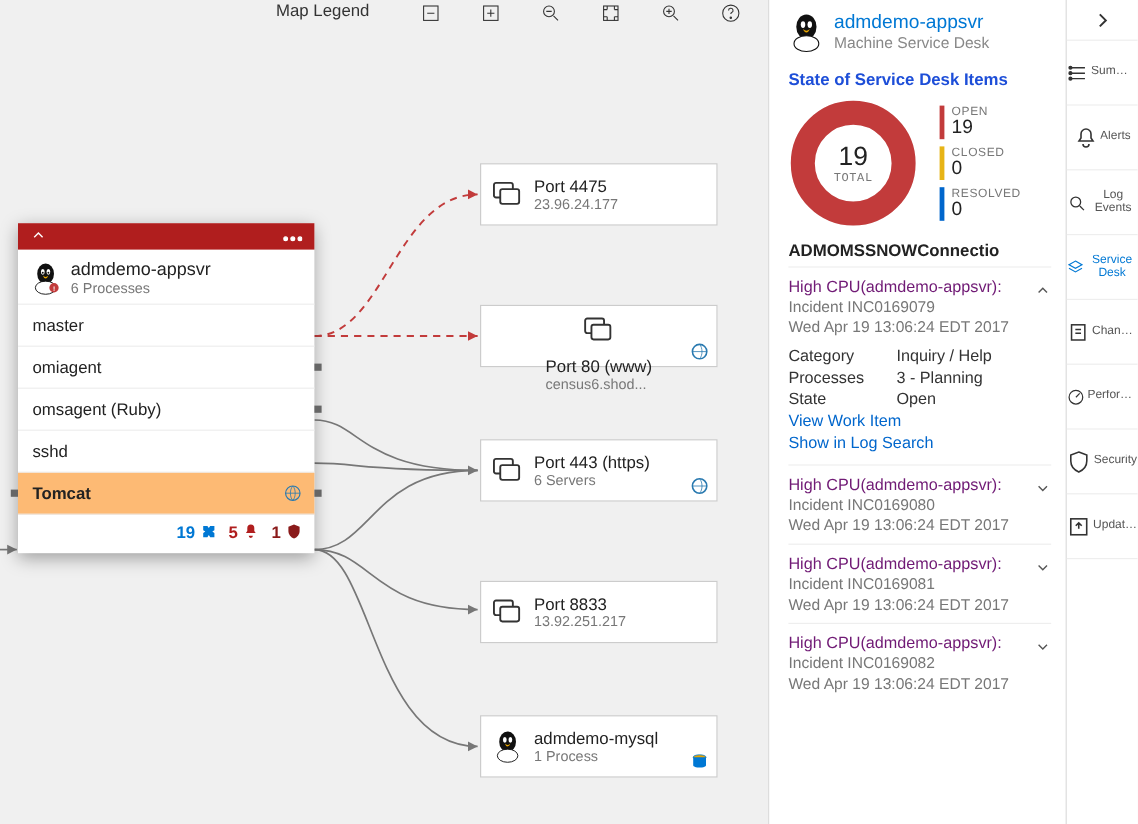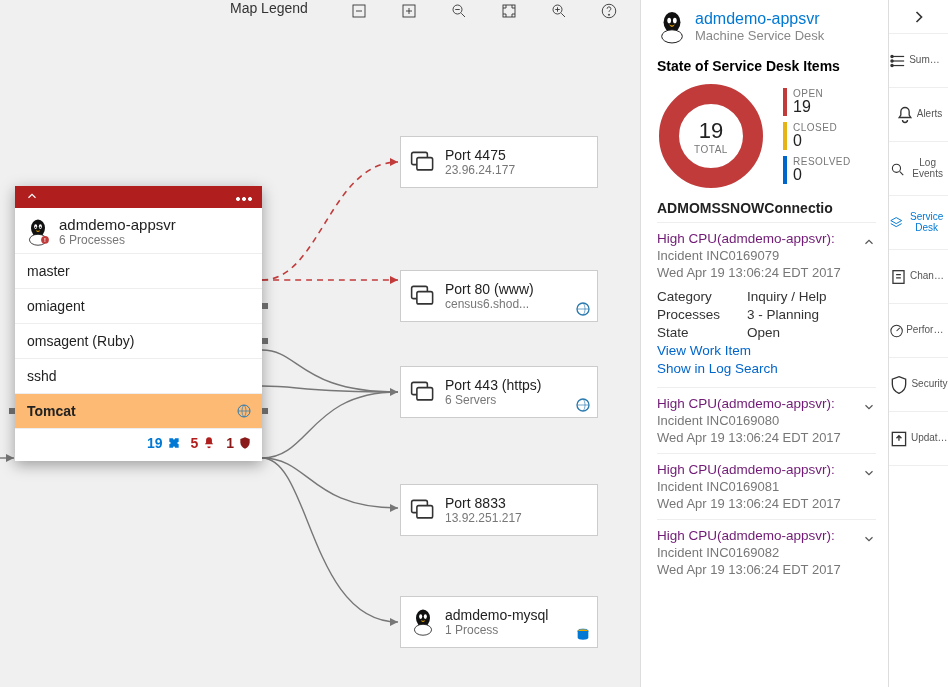--- a/index.html
+++ b/index.html
@@ -42,26 +42,26 @@
   .remote .ic { width:28px; height:28px; flex:none; }
   .remote .rt .t { font-size:14px; color:#222; }
   .remote .rt .s { font-size:12px; color:#777; }
   .remote .corner { position:absolute; right:6px; bottom:4px; width:16px; height:16px; }
 
   
   .detail { position:absolute; top:0; left:640px; width:248px; height:687px; background:#fff; border-left:1px solid #ddd; padding:10px 12px 0 16px; overflow:hidden; }
   .detail-head { display:flex; gap:8px; align-items:flex-start; }
   .detail-head .nm { font-size:16px; color:#0078d4; }
   .detail-head .sb { font-size:13px; color:#888; }
-  .section-title { font-size:14px; font-weight:600; margin:14px 0 8px; color:#000000; }
+  .section-title { font-size:14px; font-weight:600; margin:14px 0 8px; color:#1d4ed8; }
   .donut-row { display:flex; align-items:center; gap:18px; margin-bottom:10px; }
   .donut { position:relative; width:108px; height:108px; }
   .donut .ctr { position:absolute; top:50%; left:50%; transform:translate(-50%,-50%); text-align:center; }
   .donut .ctr .big { font-size:22px; font-weight:400; color:#222; }
-  .donut .ctr .sm  { font-size:10px; color:#777; letter-spacing:0.5px; }
+  .donut .ctr .sm  { font-size:10px; color:#777; letter-spacing:0.5px;font-family:Liberation Mono, monospace; }
   .legend-col { display:flex; flex-direction:column; gap:6px; }
   .lg { display:flex; align-items:flex-start; gap:6px; }
   .lg .bar { width:4px; height:28px; }
   .lg .lbl { font-size:10px; color:#777; letter-spacing:0.5px; }
   .lg .val { font-size:16px; color:#222; line-height:1; }
   .conn-title { font-size:14px; font-weight:600; margin:8px 0 6px; color:#222; }
 
   .incident { border-top:1px solid #eee; padding:8px 0 8px; position:relative; }
   .incident .il1 { font-size:13.5px; color:#701a75; }
   .incident .il2,.incident .il3 { font-size:13px; color:#777; margin-top:2px; }
@@ -177,21 +177,21 @@
   <div class="remote" style="left:400px; top:136px;">
     <svg class="ic" viewBox="0 0 32 32">
         <rect x="3" y="5" width="18" height="14" rx="2" fill="none" stroke="#333" stroke-width="1.8"></rect>
         <rect x="9" y="11" width="18" height="14" rx="2" fill="#fff" stroke="#333" stroke-width="1.8"></rect>
       </svg>
     <div class="rt">
         <div class="t">Port 4475</div>
         <div class="s">23.96.24.177</div>
       </div>
   </div>
-  <div class="remote" style="left:400px; top:270px;">
+  <div class="remote" style="left:400px; top:254px;flex-direction:column;">
     <svg class="ic" viewBox="0 0 32 32">
         <rect x="3" y="5" width="18" height="14" rx="2" fill="none" stroke="#333" stroke-width="1.8"></rect>
         <rect x="9" y="11" width="18" height="14" rx="2" fill="#fff" stroke="#333" stroke-width="1.8"></rect>
       </svg>
     <div class="rt">
         <div class="t">Port 80 (www)</div>
         <div class="s">census6.shod...</div>
       </div>
     <svg class="corner" viewBox="0 0 24 24">
         <circle cx="12" cy="12" r="9" fill="none" stroke="#2a7ab0" stroke-width="2"></circle>

